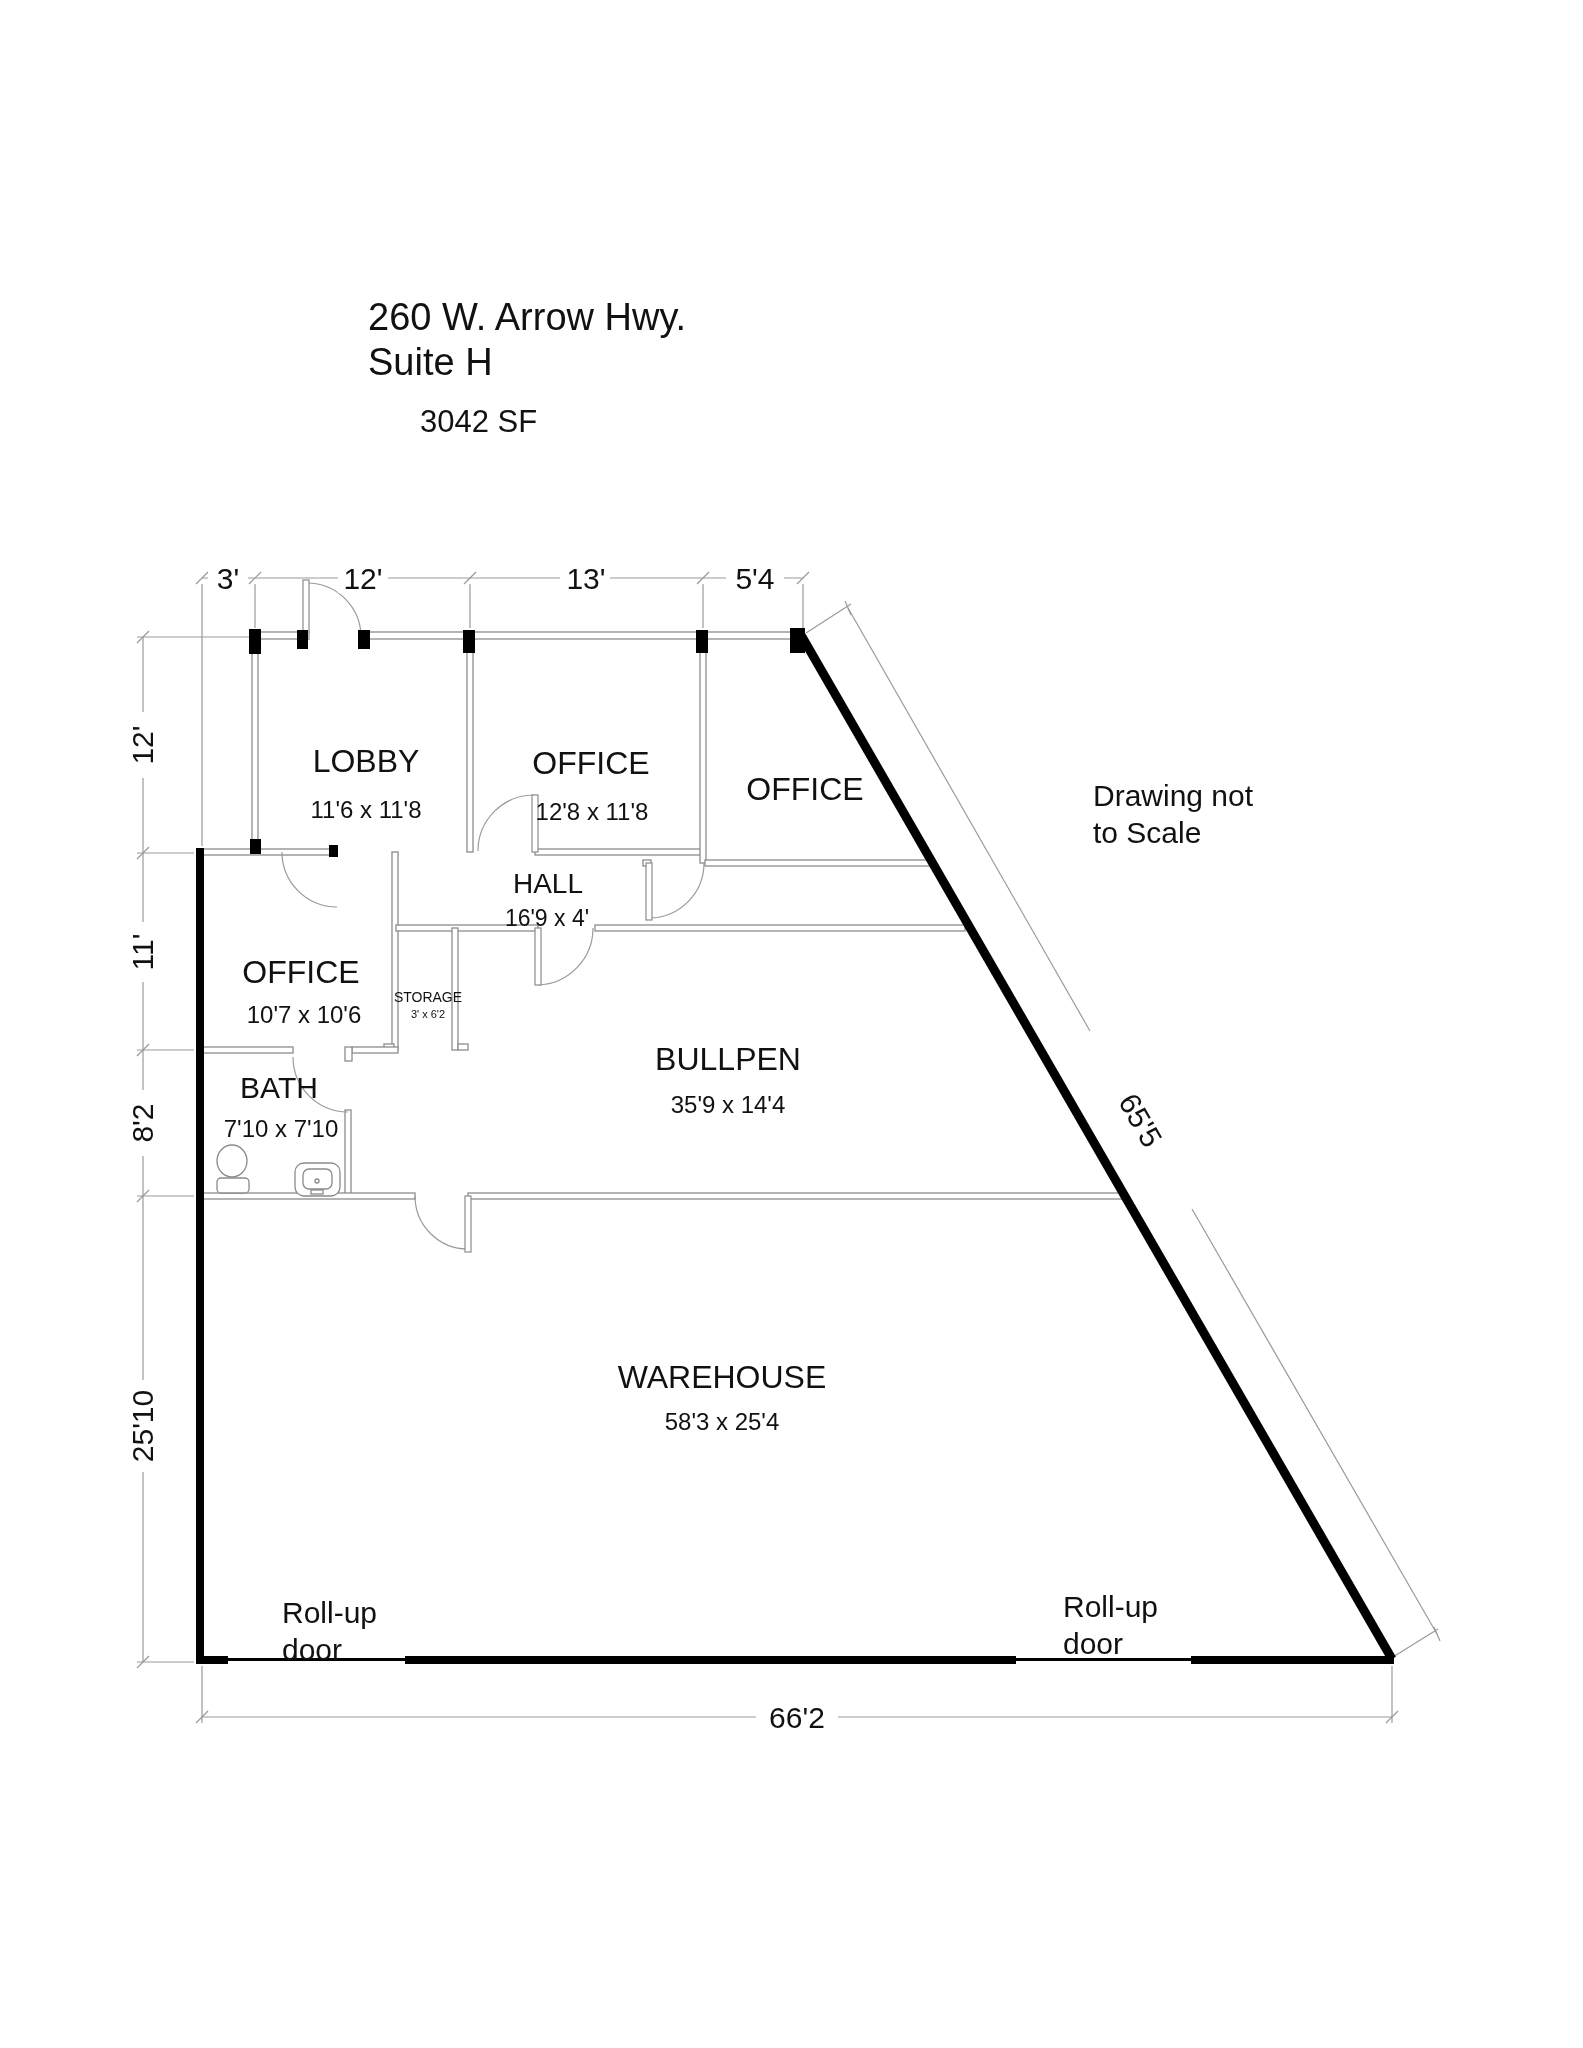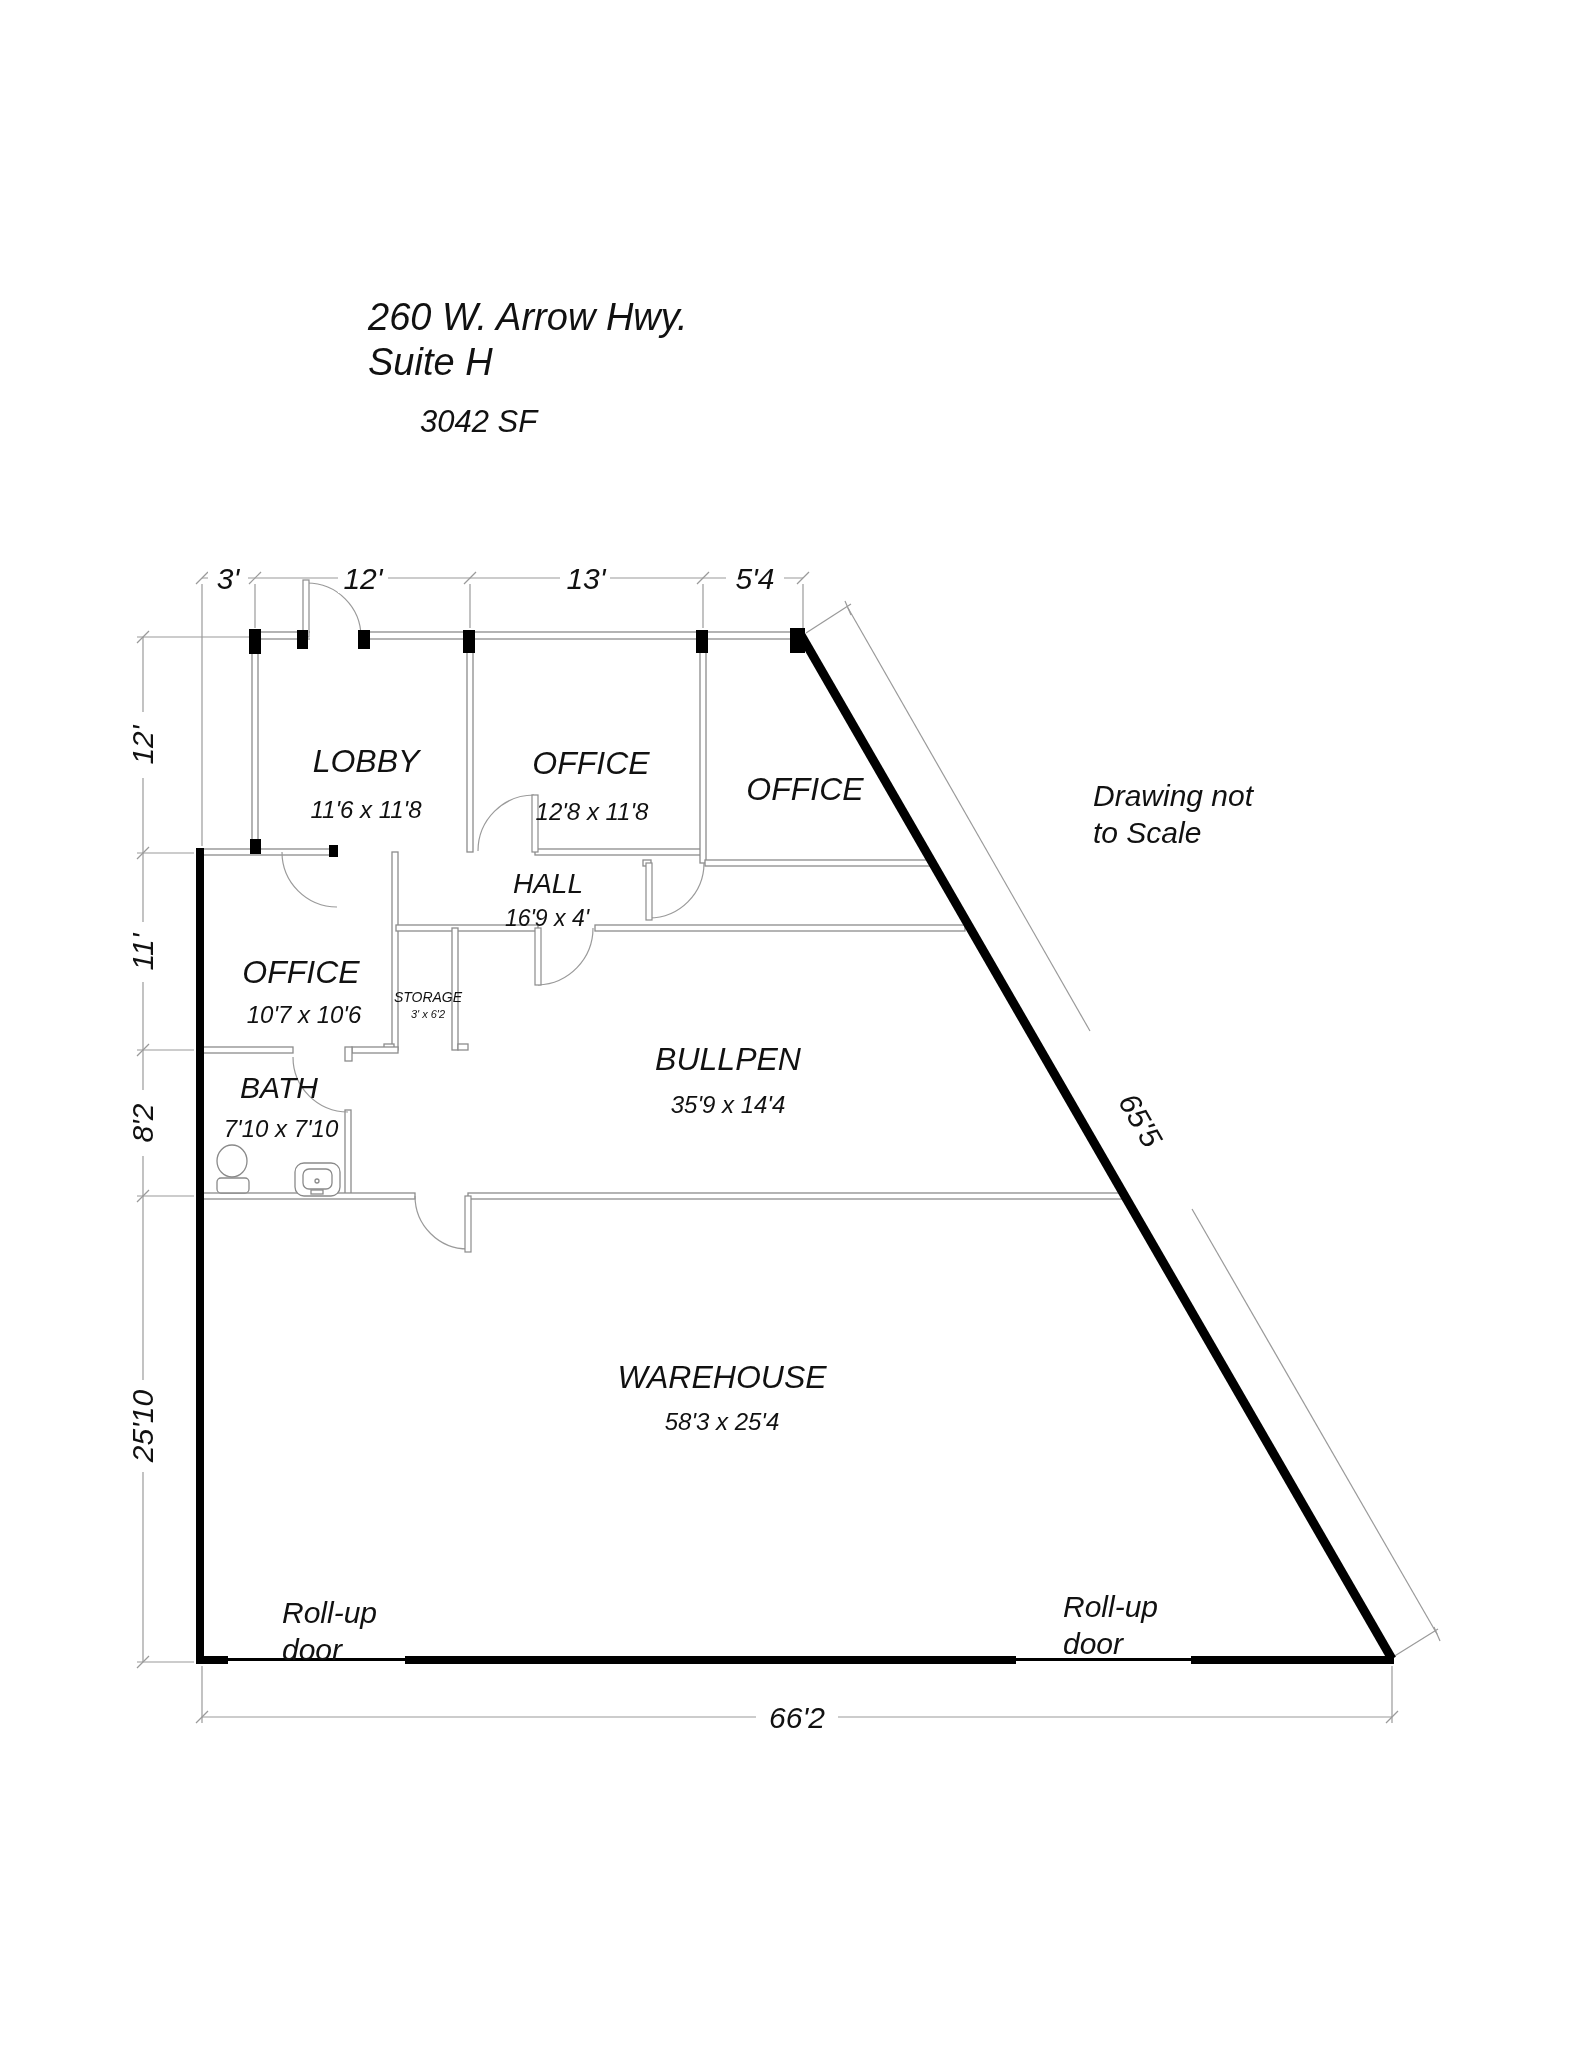--- a/index.html
+++ b/index.html
@@ -1,16 +1,16 @@
 <!DOCTYPE html>
 <html><head>
 <meta charset="utf-8">
 <style>
   html,body{margin:0;padding:0;background:#ffffff;}
-  .page{position:relative;width:1583px;height:1767px;background:#fff;overflow:hidden;font-style:italic;}
+  .page{position:relative;width:1583px;height:1767px;background:#fff;overflow:hidden;}
   svg{position:absolute;left:0;top:0;}
   text{font-family:"Liberation Sans","DejaVu Sans",sans-serif;fill:#111;}
   .t38{font-size:38px;}
   .t31{font-size:31px;}
   .t32{font-size:32px;}
   .t30{font-size:30px;}
   .t28{font-size:28px;}
   .t24{font-size:24px;}
   .t23{font-size:23px;}
   .t14{font-size:14px;}

